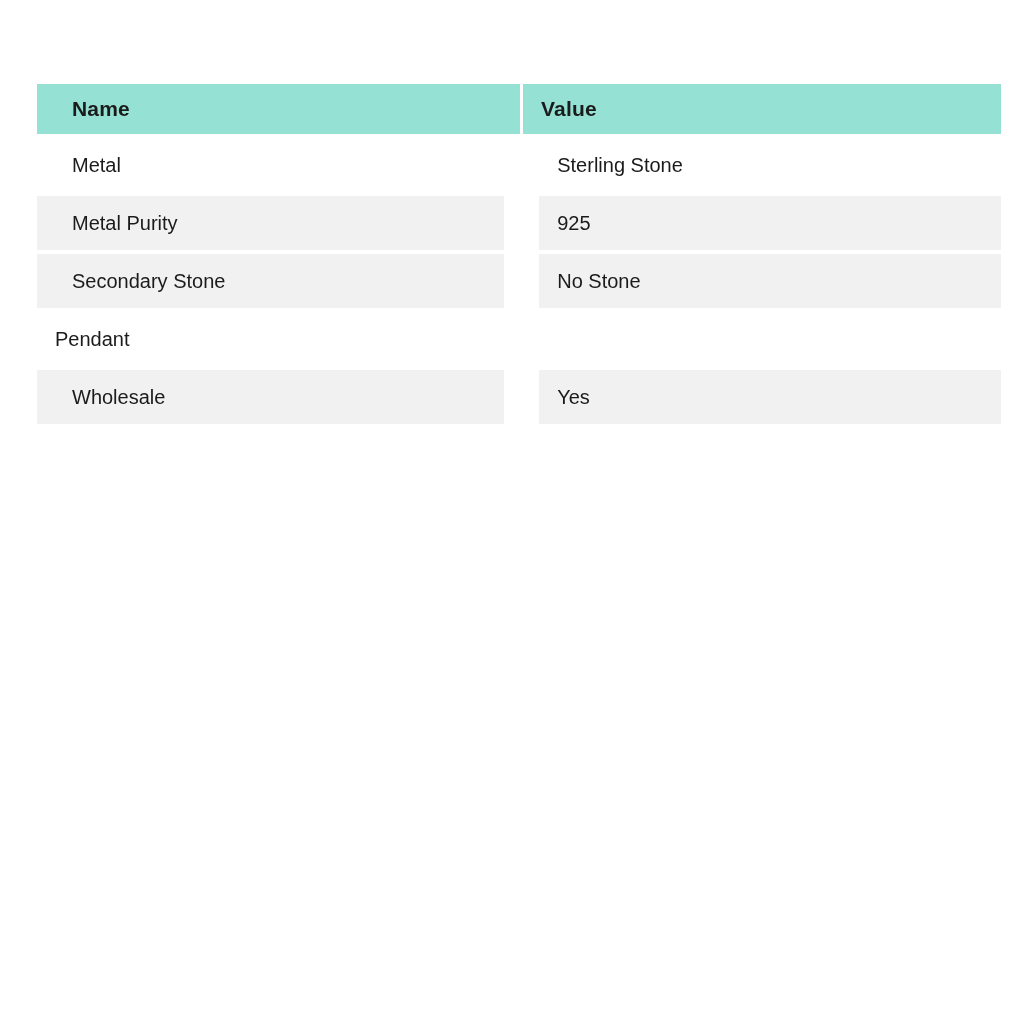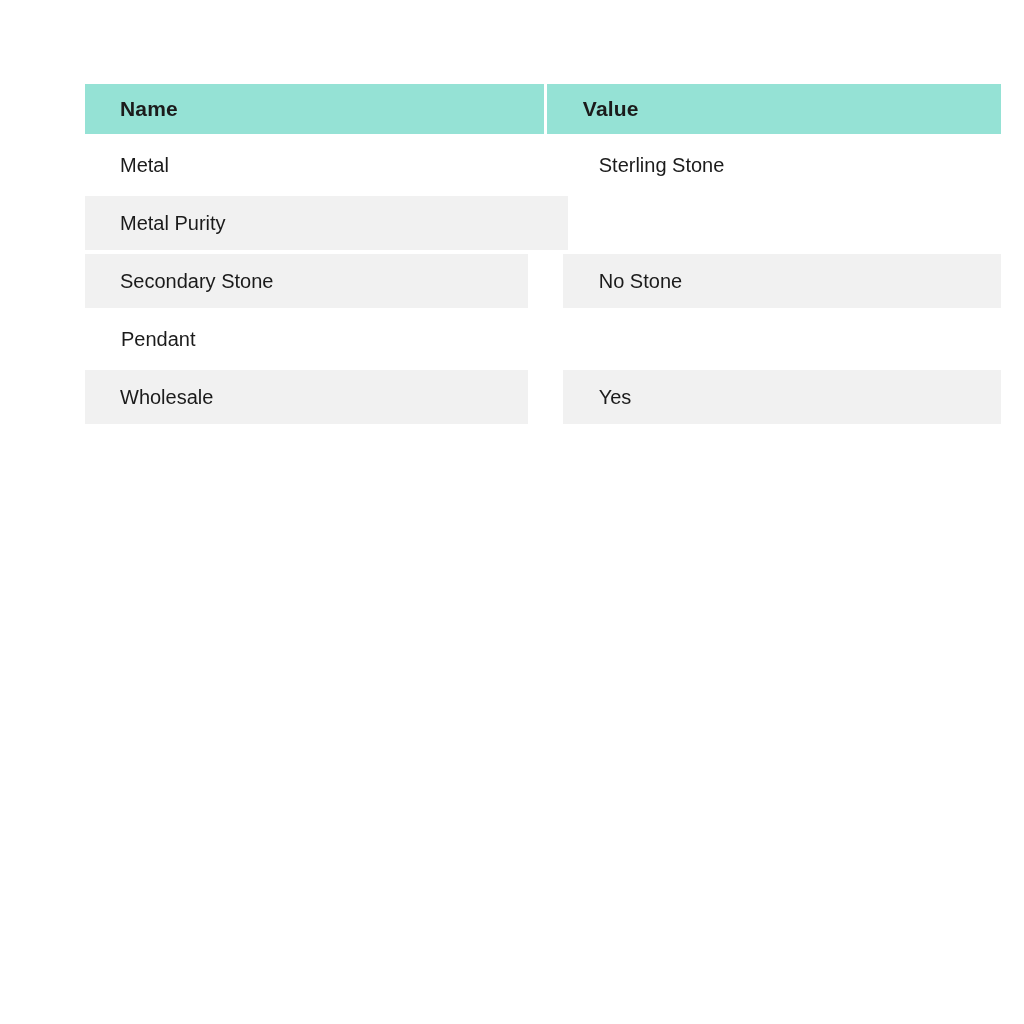--- a/index.html
+++ b/index.html
@@ -15,29 +15,29 @@
     font-family: "Liberation Sans", "DejaVu Sans", sans-serif;
     color: var(--text);
     overflow: hidden;
   }
   .spec-table {
     position: absolute;
     left: 37px;
     top: 84px;
     width: 964px;
   }
-  .trow { display: flex; margin-left: 48px; }
+  .trow { display: flex; }
   .cell {
     display: flex;
     align-items: center;
     overflow: hidden;
     white-space: nowrap;
   }
   .cell.name  { width: 483px; margin-right: 3px; padding-left: 35px; }
-  .cell.value { width: 478px; padding-left: 36px; }
+  .cell.value { width: 478px; padding-left: 18px; }
   .trow.header { height: 50px; margin-bottom: 2px; }
   .trow.header .cell {
     background: var(--header-bg);
     font-weight: 700;
     font-size: 21px;
     letter-spacing: 0.2px;
   }
   .trow.data { height: 58px; gap: 32px; }
   .trow.data .cell { font-size: 20px; }
   .trow.stripe .cell {
@@ -56,20 +56,21 @@
     <div class="cell value">Value</div>
   </div>
 
   <div class="trow data">
     <div class="cell name">Metal</div>
     <div class="cell value">Sterling Stone</div>
   </div>
 
   <div class="trow data stripe">
     <div class="cell name">Metal Purity</div>
+    <div class="cell value">925</div>
   </div>
 
 
   <div class="trow data stripe">
     <div class="cell name">Secondary Stone</div>
     <div class="cell value">No Stone</div>
   </div>
 
   <div class="trow data">
     <div class="cell value">Pendant</div>

